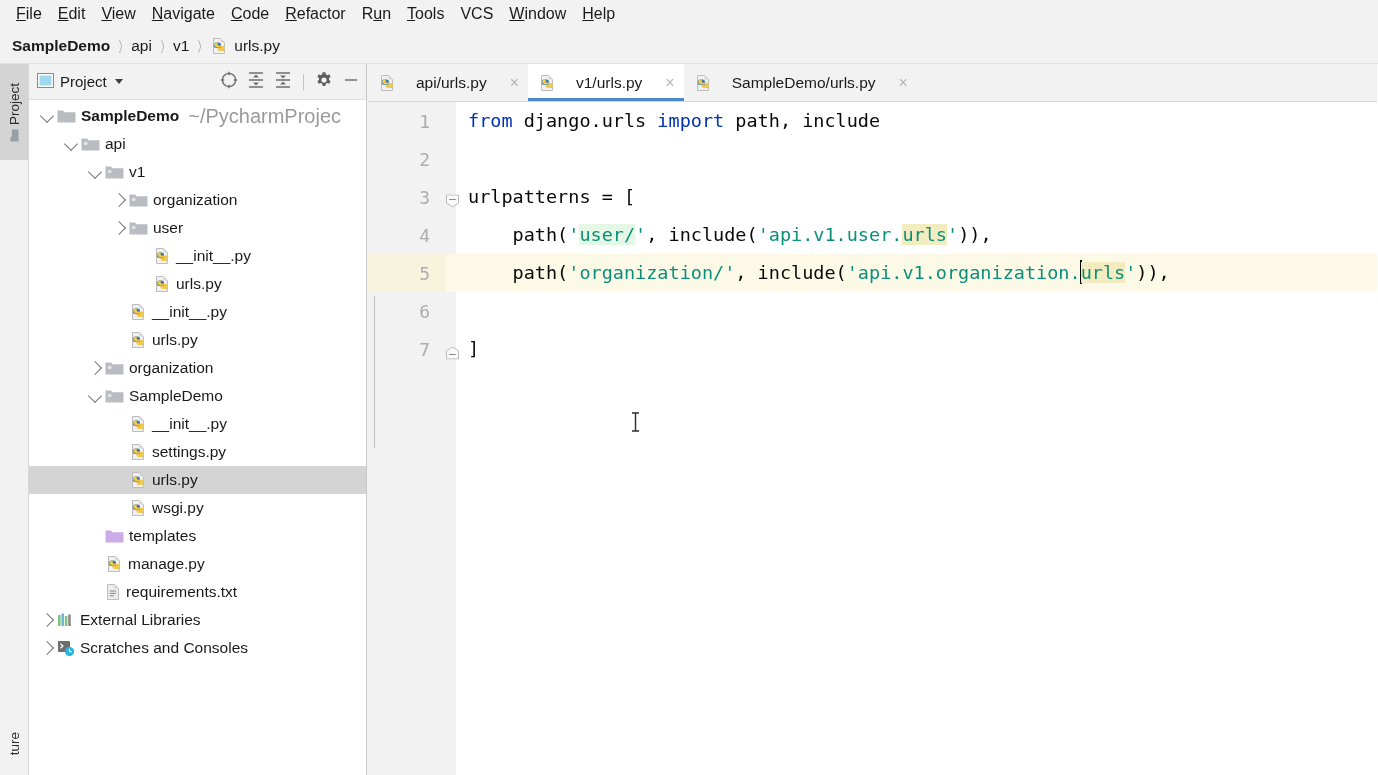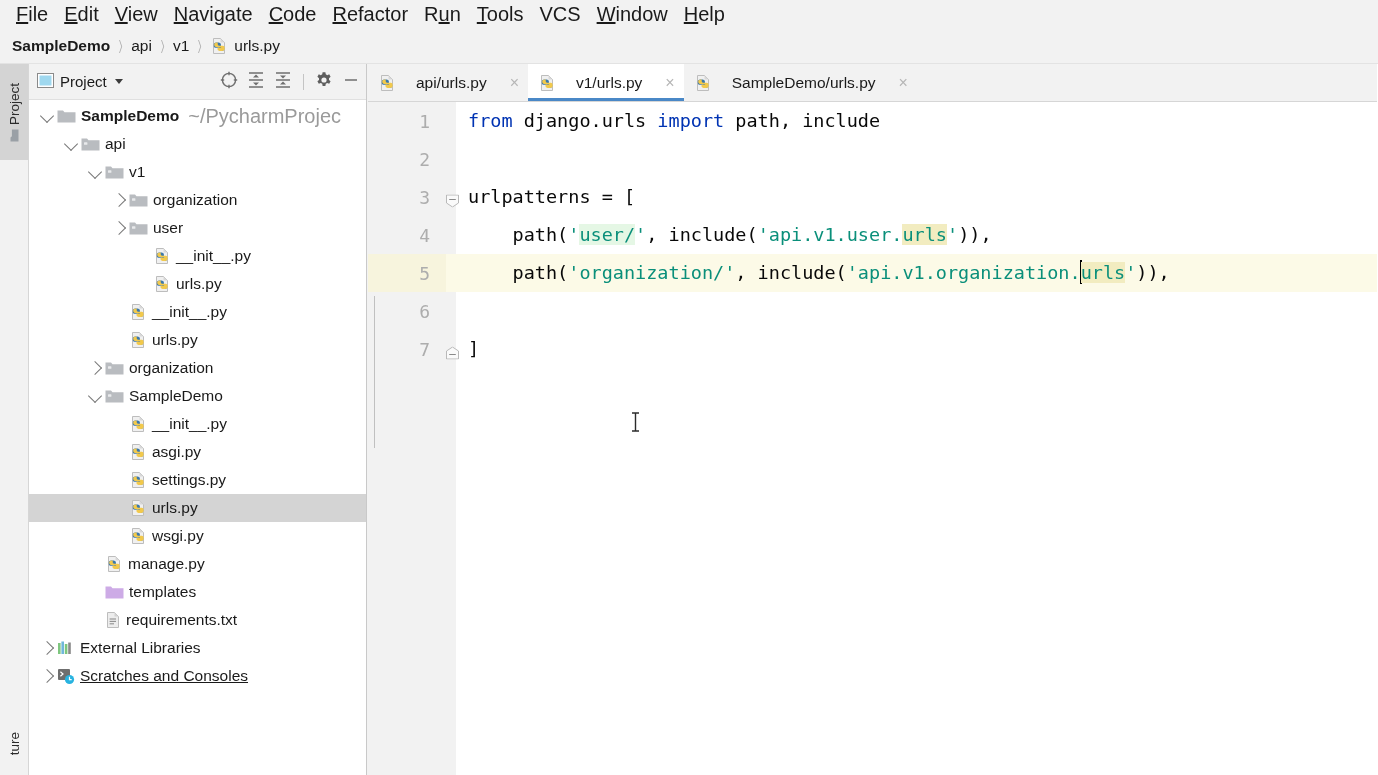--- a/index.html
+++ b/index.html
@@ -28,21 +28,21 @@
     position: absolute;
     left: 0; top: 0;
     width: 1378px; height: 28px;
     background: #f2f2f2;
     display: flex;
     align-items: center;
     padding-left: 8px;
     box-sizing: border-box;
   }
   .menu-item {
-    font-size: 20px;
+    font-size: 16px;
     color: #1a1a1a;
     padding: 2px 8px;
     cursor: default;
     white-space: nowrap;
   }
   .menu-item .mn { text-decoration: underline; }
 
   
   .breadcrumb {
     position: absolute;
@@ -592,78 +592,66 @@
         <div class="tree-row" style="padding-left: 80px;">
           <span class="tw"></span>
           <span class="tree-icon">
             <svg width="18" height="18" viewBox="0 0 18 18">
               <path d="M3.5 1.5h7l4 4v11h-11z" fill="#f0f0f0" stroke="#bdbdbd"></path>
               <path d="M10.5 1.5l4 4h-4z" fill="#d8d8d8"></path>
               <path d="M7.6 5.4c1.9 0 3.3.5 3.3 2v1.5H7.3v.7h5c1.1 0 1.9.9 1.9 2.1 0 1.6-1.1 2.4-2.6 2.4h-.9v-1.6c0-1-.9-1.8-1.9-1.8H5.6c-1 0-1.8-.8-1.8-1.8V7.4c0-1.4 1.3-2 3.8-2z" fill="#3c78aa"></path>
               <path d="M10.8 14.1c-1.9 0-3.3-.5-3.3-2v-1.5h3.6v-.7h-5c-1.1 0-1.9-.9-1.9-2.1 0-1.6 1.1-2.4 2.6-2.4h.9v1.6c0 1 .9 1.8 1.9 1.8h3.2c1 0 1.8.8 1.8 1.8v1.5c0 1.4-1.3 2-3.8 2z" fill="#f2c94c"></path>
             </svg>
           </span>
-          <span class="tree-label">asgi.py</span>
+          <span class="tree-label">settings.py</span>
+        </div>
+        <div class="tree-row selected" style="padding-left: 80px;">
+          <span class="tw"></span>
+          <span class="tree-icon">
+            <svg width="18" height="18" viewBox="0 0 18 18">
+              <path d="M3.5 1.5h7l4 4v11h-11z" fill="#f0f0f0" stroke="#bdbdbd"></path>
+              <path d="M10.5 1.5l4 4h-4z" fill="#d8d8d8"></path>
+              <path d="M7.6 5.4c1.9 0 3.3.5 3.3 2v1.5H7.3v.7h5c1.1 0 1.9.9 1.9 2.1 0 1.6-1.1 2.4-2.6 2.4h-.9v-1.6c0-1-.9-1.8-1.9-1.8H5.6c-1 0-1.8-.8-1.8-1.8V7.4c0-1.4 1.3-2 3.8-2z" fill="#3c78aa"></path>
+              <path d="M10.8 14.1c-1.9 0-3.3-.5-3.3-2v-1.5h3.6v-.7h-5c-1.1 0-1.9-.9-1.9-2.1 0-1.6 1.1-2.4 2.6-2.4h.9v1.6c0 1 .9 1.8 1.9 1.8h3.2c1 0 1.8.8 1.8 1.8v1.5c0 1.4-1.3 2-3.8 2z" fill="#f2c94c"></path>
+            </svg>
+          </span>
+          <span class="tree-label">urls.py</span>
         </div>
         <div class="tree-row" style="padding-left: 80px;">
           <span class="tw"></span>
           <span class="tree-icon">
             <svg width="18" height="18" viewBox="0 0 18 18">
               <path d="M3.5 1.5h7l4 4v11h-11z" fill="#f0f0f0" stroke="#bdbdbd"></path>
               <path d="M10.5 1.5l4 4h-4z" fill="#d8d8d8"></path>
               <path d="M7.6 5.4c1.9 0 3.3.5 3.3 2v1.5H7.3v.7h5c1.1 0 1.9.9 1.9 2.1 0 1.6-1.1 2.4-2.6 2.4h-.9v-1.6c0-1-.9-1.8-1.9-1.8H5.6c-1 0-1.8-.8-1.8-1.8V7.4c0-1.4 1.3-2 3.8-2z" fill="#3c78aa"></path>
               <path d="M10.8 14.1c-1.9 0-3.3-.5-3.3-2v-1.5h3.6v-.7h-5c-1.1 0-1.9-.9-1.9-2.1 0-1.6 1.1-2.4 2.6-2.4h.9v1.6c0 1 .9 1.8 1.9 1.8h3.2c1 0 1.8.8 1.8 1.8v1.5c0 1.4-1.3 2-3.8 2z" fill="#f2c94c"></path>
             </svg>
           </span>
-          <span class="tree-label">settings.py</span>
-        </div>
-        <div class="tree-row selected" style="padding-left: 80px;">
-          <span class="tw"></span>
-          <span class="tree-icon">
-            <svg width="18" height="18" viewBox="0 0 18 18">
-              <path d="M3.5 1.5h7l4 4v11h-11z" fill="#f0f0f0" stroke="#bdbdbd"></path>
-              <path d="M10.5 1.5l4 4h-4z" fill="#d8d8d8"></path>
-              <path d="M7.6 5.4c1.9 0 3.3.5 3.3 2v1.5H7.3v.7h5c1.1 0 1.9.9 1.9 2.1 0 1.6-1.1 2.4-2.6 2.4h-.9v-1.6c0-1-.9-1.8-1.9-1.8H5.6c-1 0-1.8-.8-1.8-1.8V7.4c0-1.4 1.3-2 3.8-2z" fill="#3c78aa"></path>
-              <path d="M10.8 14.1c-1.9 0-3.3-.5-3.3-2v-1.5h3.6v-.7h-5c-1.1 0-1.9-.9-1.9-2.1 0-1.6 1.1-2.4 2.6-2.4h.9v1.6c0 1 .9 1.8 1.9 1.8h3.2c1 0 1.8.8 1.8 1.8v1.5c0 1.4-1.3 2-3.8 2z" fill="#f2c94c"></path>
-            </svg>
-          </span>
-          <span class="tree-label">urls.py</span>
-        </div>
-        <div class="tree-row" style="padding-left: 80px;">
-          <span class="tw"></span>
-          <span class="tree-icon">
-            <svg width="18" height="18" viewBox="0 0 18 18">
-              <path d="M3.5 1.5h7l4 4v11h-11z" fill="#f0f0f0" stroke="#bdbdbd"></path>
-              <path d="M10.5 1.5l4 4h-4z" fill="#d8d8d8"></path>
-              <path d="M7.6 5.4c1.9 0 3.3.5 3.3 2v1.5H7.3v.7h5c1.1 0 1.9.9 1.9 2.1 0 1.6-1.1 2.4-2.6 2.4h-.9v-1.6c0-1-.9-1.8-1.9-1.8H5.6c-1 0-1.8-.8-1.8-1.8V7.4c0-1.4 1.3-2 3.8-2z" fill="#3c78aa"></path>
-              <path d="M10.8 14.1c-1.9 0-3.3-.5-3.3-2v-1.5h3.6v-.7h-5c-1.1 0-1.9-.9-1.9-2.1 0-1.6 1.1-2.4 2.6-2.4h.9v1.6c0 1 .9 1.8 1.9 1.8h3.2c1 0 1.8.8 1.8 1.8v1.5c0 1.4-1.3 2-3.8 2z" fill="#f2c94c"></path>
-            </svg>
-          </span>
           <span class="tree-label">wsgi.py</span>
-        </div>
-        <div class="tree-row" style="padding-left: 56px;">
-          <span class="tw"></span>
-          <span class="tree-icon">
-            <svg width="18" height="18" viewBox="0 0 18 18">
-              <path d="M3.5 1.5h7l4 4v11h-11z" fill="#f0f0f0" stroke="#bdbdbd"></path>
-              <path d="M10.5 1.5l4 4h-4z" fill="#d8d8d8"></path>
-              <path d="M7.6 5.4c1.9 0 3.3.5 3.3 2v1.5H7.3v.7h5c1.1 0 1.9.9 1.9 2.1 0 1.6-1.1 2.4-2.6 2.4h-.9v-1.6c0-1-.9-1.8-1.9-1.8H5.6c-1 0-1.8-.8-1.8-1.8V7.4c0-1.4 1.3-2 3.8-2z" fill="#3c78aa"></path>
-              <path d="M10.8 14.1c-1.9 0-3.3-.5-3.3-2v-1.5h3.6v-.7h-5c-1.1 0-1.9-.9-1.9-2.1 0-1.6 1.1-2.4 2.6-2.4h.9v1.6c0 1 .9 1.8 1.9 1.8h3.2c1 0 1.8.8 1.8 1.8v1.5c0 1.4-1.3 2-3.8 2z" fill="#f2c94c"></path>
-            </svg>
-          </span>
-          <span class="tree-label">manage.py</span>
         </div>
         <div class="tree-row" style="padding-left: 56px;">
           <span class="tw"></span>
           <span class="tree-icon">
             <svg width="19" height="15" viewBox="0 0 19 15">
               <path d="M0.5 1.5h5.5l1.5 1.8h11v10.2h-18z" fill="#cdabe6"></path>
             </svg>
           </span>
           <span class="tree-label">templates</span>
+        </div>
+        <div class="tree-row" style="padding-left: 56px;">
+          <span class="tw"></span>
+          <span class="tree-icon">
+            <svg width="18" height="18" viewBox="0 0 18 18">
+              <path d="M3.5 1.5h7l4 4v11h-11z" fill="#f0f0f0" stroke="#bdbdbd"></path>
+              <path d="M10.5 1.5l4 4h-4z" fill="#d8d8d8"></path>
+              <path d="M7.6 5.4c1.9 0 3.3.5 3.3 2v1.5H7.3v.7h5c1.1 0 1.9.9 1.9 2.1 0 1.6-1.1 2.4-2.6 2.4h-.9v-1.6c0-1-.9-1.8-1.9-1.8H5.6c-1 0-1.8-.8-1.8-1.8V7.4c0-1.4 1.3-2 3.8-2z" fill="#3c78aa"></path>
+              <path d="M10.8 14.1c-1.9 0-3.3-.5-3.3-2v-1.5h3.6v-.7h-5c-1.1 0-1.9-.9-1.9-2.1 0-1.6 1.1-2.4 2.6-2.4h.9v1.6c0 1 .9 1.8 1.9 1.8h3.2c1 0 1.8.8 1.8 1.8v1.5c0 1.4-1.3 2-3.8 2z" fill="#f2c94c"></path>
+            </svg>
+          </span>
+          <span class="tree-label">manage.py</span>
         </div>
         <div class="tree-row" style="padding-left: 56px;">
           <span class="tw"></span>
           <span class="tree-icon">
             <svg width="16" height="18" viewBox="0 0 16 18">
               <path d="M2.5 1.5h7l4 4v11h-11z" fill="#ededed" stroke="#bdbdbd"></path>
               <path d="M9.5 1.5l4 4h-4z" fill="#d2d2d2"></path>
               <g stroke="#8f8f8f" stroke-width="1.1">
                 <line x1="4.6" y1="8" x2="11" y2="8"></line>
                 <line x1="4.6" y1="10.4" x2="11" y2="10.4"></line>
@@ -680,21 +668,21 @@
           <span class="tree-icon">
             <svg width="18" height="16" viewBox="0 0 18 16">
               <rect x="1" y="3" width="2.6" height="11" fill="#7ec67e"></rect>
               <rect x="4.4" y="1.5" width="2.6" height="12.5" fill="#6fb7da"></rect>
               <rect x="7.8" y="4" width="2.6" height="10" fill="#7ec67e"></rect>
               <rect x="11.2" y="2.5" width="2.6" height="11.5" fill="#8a8a8a"></rect>
             </svg>
           </span>
           <span class="tree-label">External Libraries</span>
         </div>
-        <div class="tree-row" style="padding-left: 8px; text-decoration: underline;">
+        <div class="tree-row" style="padding-left: 8px;">
           <span class="tw">
             <span class="chev right"></span>
           </span>
           <span class="tree-icon">
             <svg width="18" height="17" viewBox="0 0 18 17">
               <rect x="1" y="1" width="12" height="11" rx="1" fill="#6e6e6e"></rect>
               <path d="M3.4 3.8l2.6 2.2-2.6 2.2" stroke="#ffffff" stroke-width="1.2" fill="none"></path>
               <circle cx="12.5" cy="11.5" r="4.6" fill="#28b3e0"></circle>
               <path d="M12.5 8.8v2.9h2.2" stroke="#ffffff" stroke-width="1.2" fill="none"></path>
             </svg>

